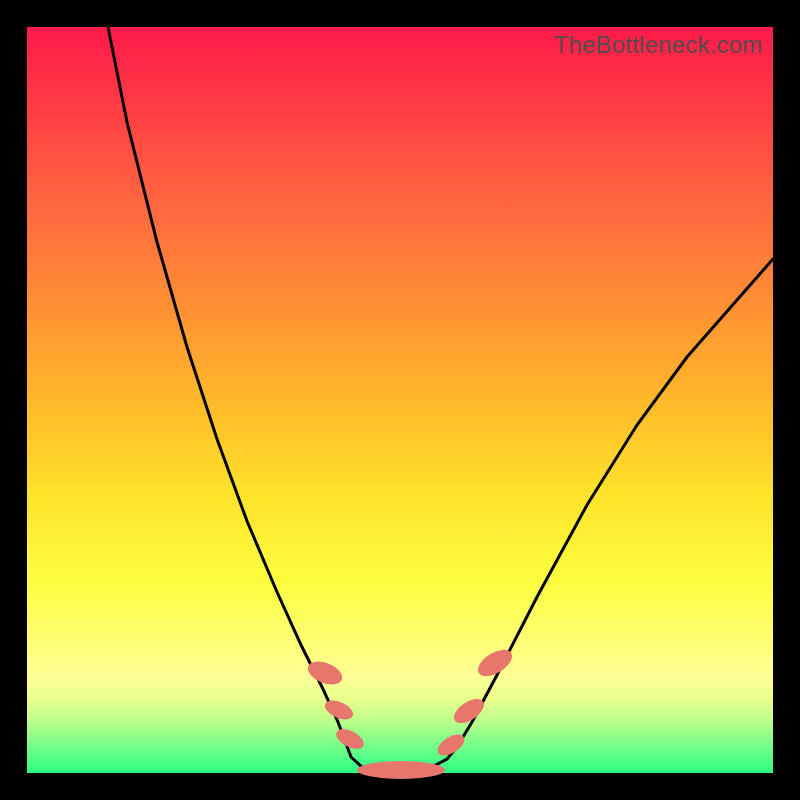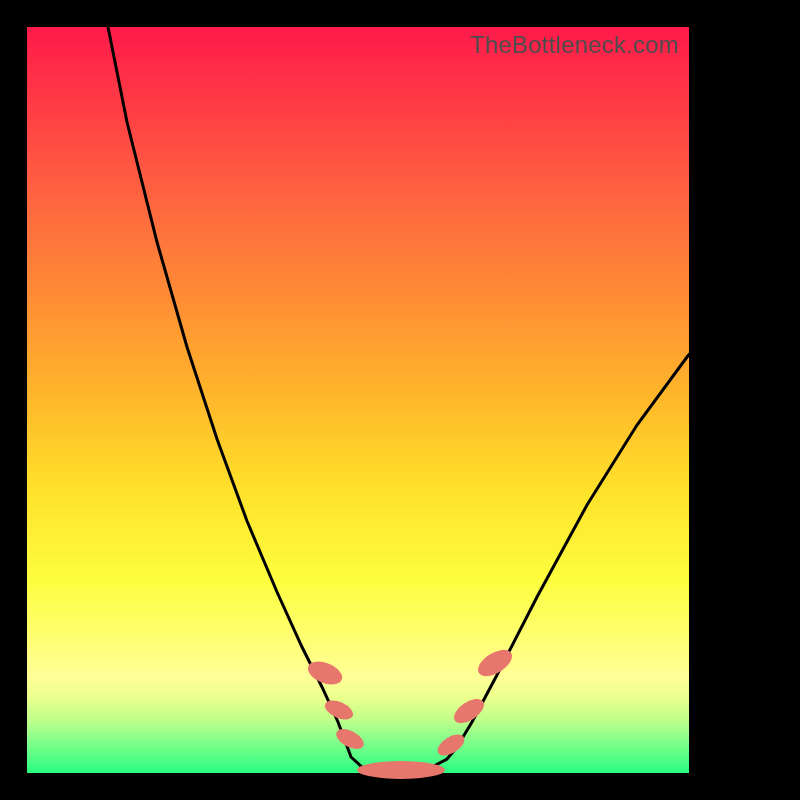--- a/index.html
+++ b/index.html
@@ -14,21 +14,21 @@
   .frame {
     position: relative;
     width: 800px;
     height: 800px;
     background: #000;
   }
   .plot {
     position: absolute;
     left: 27px;
     top: 27px;
-    width: 662px;
+    width: 746px;
     height: 746px;
     
     background: linear-gradient(
       to bottom,
       #ff1a4a 0%,
       #ff3a45 10%,
       #ff6b3f 25%,
       #ff9233 38%,
       #ffb82a 50%,
       #ffe12a 62%,

